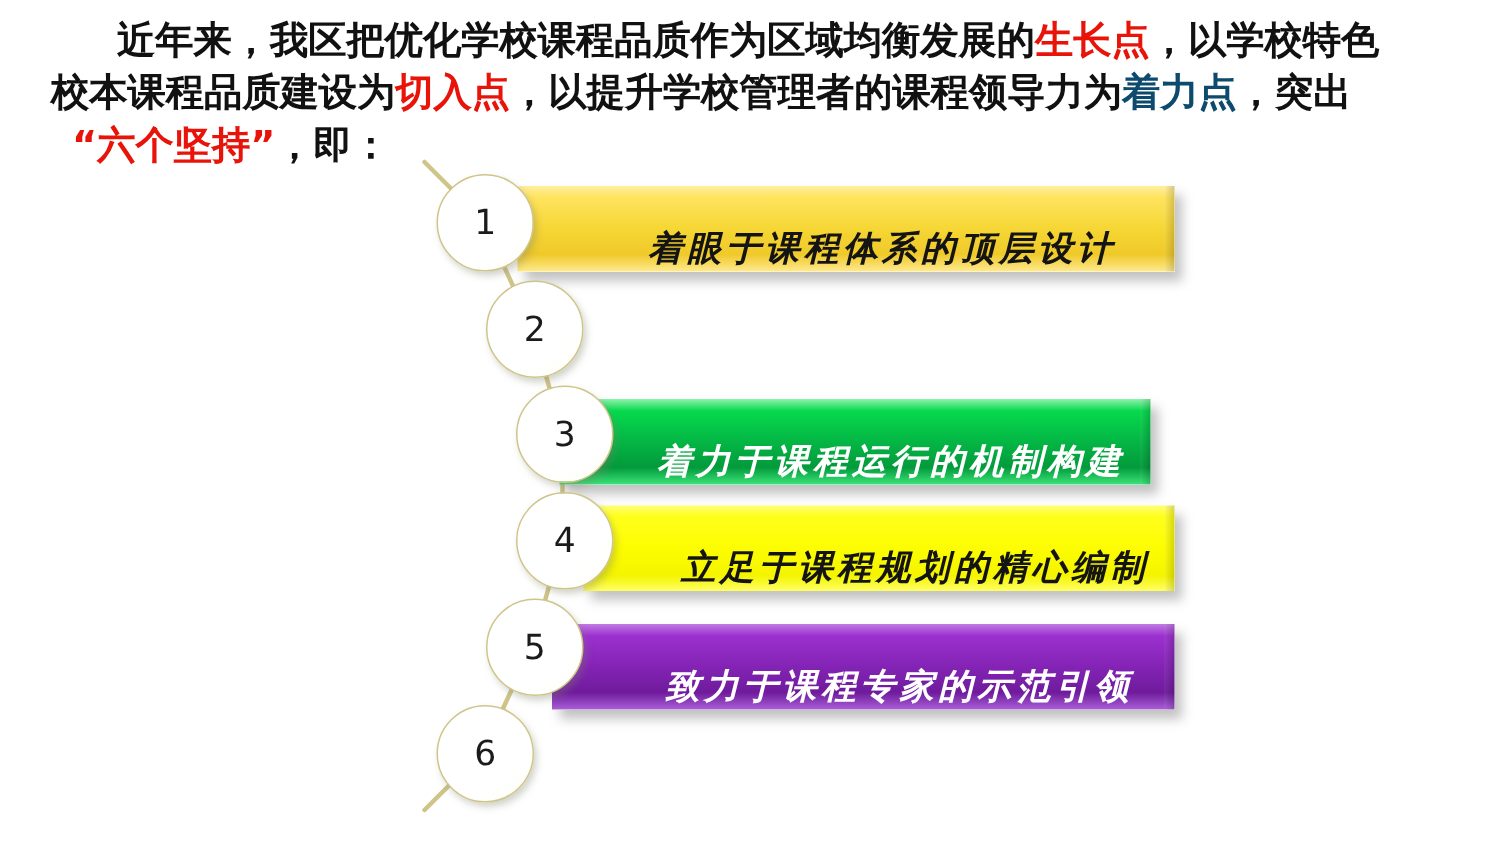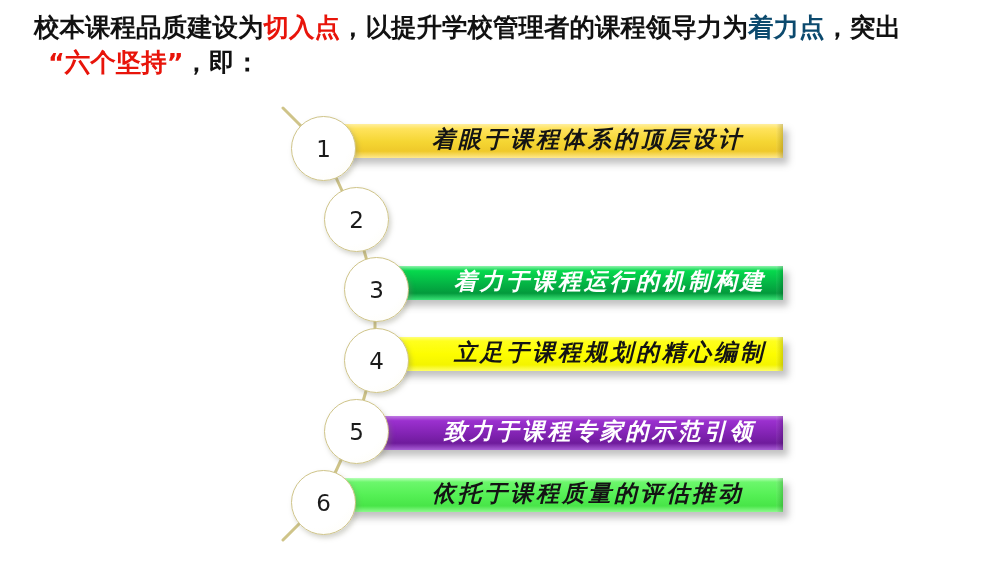--- a/index.html
+++ b/index.html
@@ -29,40 +29,40 @@
   .ln1{text-indent:44px;}
   .ln3{text-indent:14px;}
   .hi{color:#e8140a;}
 
   
   .connector{position:absolute;left:0;top:0;width:1000px;height:562px;pointer-events:none;}
 
   
   .bar{
     position:absolute;
-    height:34px;
+    height:57px;
     box-sizing:border-box;
     display:flex;
-    align-items:flex-start;
+    align-items:flex-end;
     justify-content:center;
     box-shadow:5px 6px 7px rgba(120,120,120,.45);
   }
   .bar .lbl{
     font-family:"DejaVu Sans","Liberation Sans",sans-serif;
     font-size:23px;
     font-weight:bold;
     font-style:italic;
     letter-spacing:3px;
     white-space:nowrap;
     padding-left:48px;
   }
   
   #bar1{left:345px;top:124px;width:438px;}
   #bar2{left:368px;top:196px;width:415px;}
-  #bar3{left:389px;top:266px;width:394px;}
+  #bar3{left:373px;top:266px;width:394px;}
   #bar4{left:389px;top:337px;width:394px;}
   #bar5{left:368px;top:416px;width:415px;}
   #bar6{left:345px;top:478px;width:438px;}
 
   
   #bar1{background:linear-gradient(to bottom,#ffef9e 0%,#ffe35c 14%,#f5d633 52%,#efc92a 80%,#ffe98e 100%);}
   #bar1 .lbl{color:#141414;}
 
   #bar2{background:linear-gradient(to bottom,#9fe9ff 0%,#10d8ff 14%,#17a9ef 52%,#1b8ee2 80%,#4fd6fb 100%);}
   #bar2 .lbl{color:#ffffff;}
@@ -105,42 +105,40 @@
   #c4{left:344px;top:328px;}
   #c5{left:324px;top:399px;}
   #c6{left:291px;top:470px;}
 </style>
 </head>
 <body>
 
 <div id="slide">
 
   <div class="header">
+    <span class="ln ln1"><span>近年来，我区把优化学校课程品质作为区域均衡发展的</span><span class="hi" style="color: rgb(232, 20, 10);">生长点</span><span>，以学校特色</span></span>
     <span class="ln ln2"><span>校本课程品质建设为</span><span class="hi" style="color: rgb(232, 20, 10);">切入点</span><span>，以提升学校管理者的课程领导力为</span><span class="hi" style="color: #0c4a6e;">着力点</span><span>，突出</span></span>
     <span class="ln ln3"><span class="hi" style="color: rgb(232, 20, 10);">“六个坚持”</span><span>，即：</span></span>
   </div>
 
   <svg class="connector" viewBox="0 0 1000 562" width="1000" height="562">
     <polyline id="zigline" points="283,108 322,147 355,219 375,289 375,359 355,430 322,501 283,540" fill="none" stroke="#cfc489" stroke-width="3" stroke-linejoin="round" stroke-linecap="round"></polyline>
   </svg>
 
   <div class="bar" id="bar1">
     <span class="lbl">着眼于课程体系的顶层设计</span>
   </div>
   <div class="bar" id="bar3">
     <span class="lbl">着力于课程运行的机制构建</span>
   </div>
   <div class="bar" id="bar4">
     <span class="lbl">立足于课程规划的精心编制</span>
   </div>
   <div class="bar" id="bar5">
     <span class="lbl">致力于课程专家的示范引领</span>
-  </div>
-  <div class="bar" id="bar6">
-    <span class="lbl">依托于课程质量的评估推动</span>
   </div>
 
   <div class="circle" id="c1" style="border-color: rgb(207, 196, 137);">
     <span>1</span>
   </div>
   <div class="circle" id="c2" style="border-color: rgb(207, 196, 137);">
     <span>2</span>
   </div>
   <div class="circle" id="c3" style="border-color: rgb(207, 196, 137);">
     <span>3</span>

